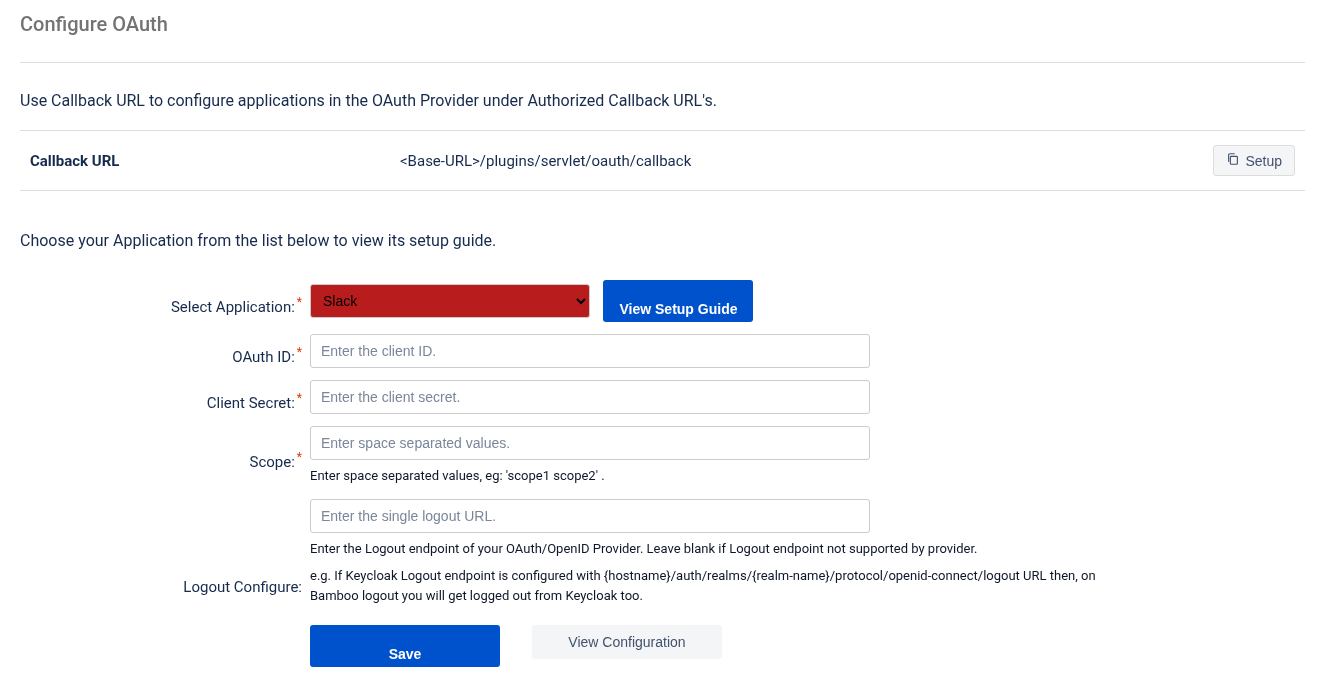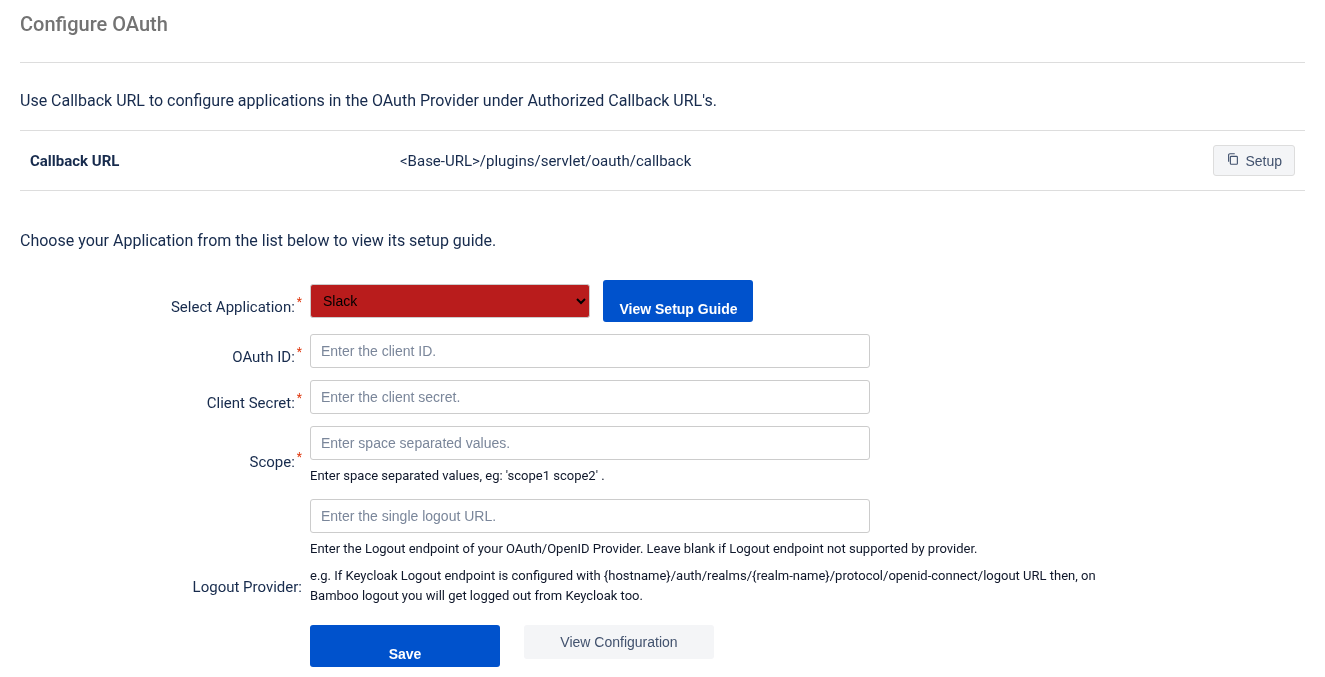--- a/index.html
+++ b/index.html
@@ -131,21 +131,21 @@
   .help-text {
     color: #0f172a;
     font-size: 13px;
     margin-top: 6px;
     line-height: 1.6;
     max-width: 800px;
   }
   .button-row {
     margin-top: 18px;
     display: flex;
-    gap: 24px;
+    gap: 32px;
   }
   .button-row .btn-primary { width: 190px; }
   .button-row .btn-secondary { width: 190px; }
 </style>
 </head>
 <body>
 
 <h2 class="page-title">Configure OAuth</h2>
 
 <div class="intro">Use Callback URL to configure applications in the OAuth Provider under Authorized Callback URL's.</div>
@@ -201,21 +201,21 @@
     <span>Scope:</span><span class="req">*</span>
   </div>
   <div class="form-field">
     <input class="text-input" type="text" placeholder="Enter space separated values." style="">
     <div class="help-text">Enter space separated values, eg: 'scope1 scope2' .</div>
   </div>
 </div>
 
 <div class="form-row">
   <div class="form-label">
-    <span>Logout Provider:</span>
+    <span>Logout Configure:</span>
   </div>
   <div class="form-field">
     <input class="text-input" type="text" placeholder="Enter the single logout URL." style="">
     <div class="help-text">Enter the Logout endpoint of your OAuth/OpenID Provider. Leave blank if Logout endpoint not supported by provider.</div>
     <div class="help-text">e.g. If Keycloak Logout endpoint is configured with {hostname}/auth/realms/{realm-name}/protocol/openid-connect/logout URL then, on Bamboo logout you will get logged out from Keycloak too.</div>
 
     <div class="button-row">
       <button class="btn-primary">Save</button>
       <button class="btn-secondary">View Configuration</button>
     </div>

